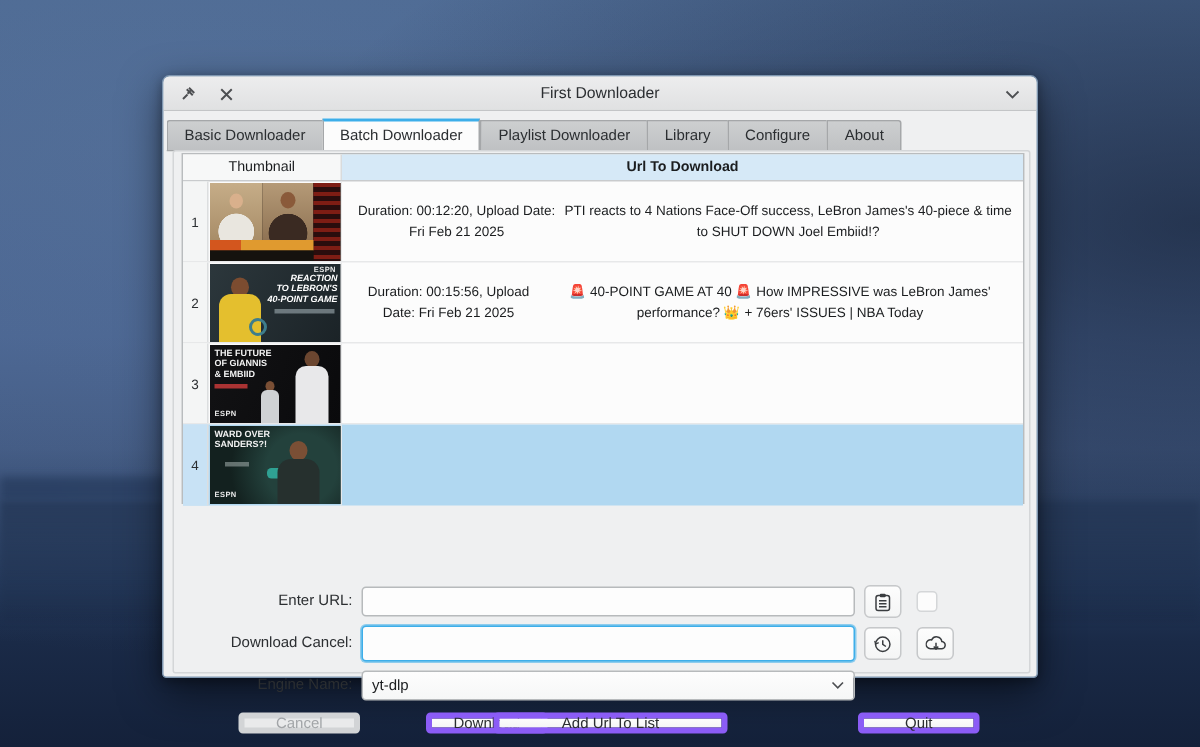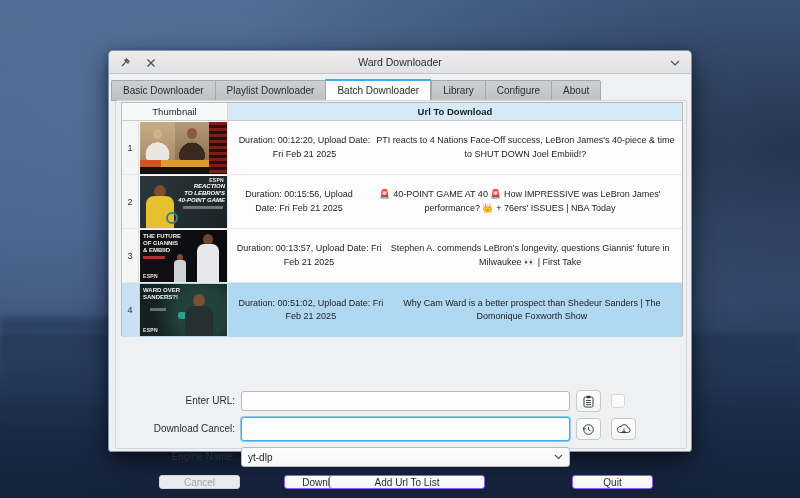--- a/index.html
+++ b/index.html
@@ -158,21 +158,21 @@
   .checkbox { position:absolute; width:14px; height:14px; background:#fcfcfc; border:1px solid #d4d6d8; border-radius:3px; }
   .select {
     position:absolute; left:125px; width:329px; height:20px;
     background:linear-gradient(#fdfdfd,#f6f7f7); border:1px solid #b7babc; border-radius:3px;
     font-size:10px; color:#1b1d1f; display:flex; align-items:center; padding:0 6px; justify-content:space-between;
   }
 
   
   .pbtn {
     position:absolute; top:374px; height:14px;
-    background:linear-gradient(#fdfdfd,#f4f5f5); border:1px solid #8b5cf6; border-radius:3px;
+    background:linear-gradient(#fdfdfd,#f4f5f5); border:4px solid #8b5cf6; border-radius:3px;
     font-size:10px; color:#2b2e31; display:flex; align-items:center; justify-content:center; gap:8px;
   }
   .pbtn.disabled { color:#a2a5a8; background:#e9eaeb; border-color:#d2d4d6; }
 
   svg { display:block; }
 </style>
 </head>
 <body>
 
 <div class="desktop">
@@ -190,34 +190,34 @@
                 <path d="M4.5 2.5 L8.5 6.5 M6 1.5 L9.5 5 M5 5.5 L7.8 2.7"></path>
               </g>
             </svg>
         </span>
         <span class="tb-btn">
           <svg width="10" height="10" viewBox="0 0 10 10">
               <path d="M1.5 1.5 L8.5 8.5 M8.5 1.5 L1.5 8.5" stroke="#4d4f52" stroke-width="1.3"></path>
             </svg>
         </span>
       </div>
-      <div class="tb-title">Ward Downloader</div>
+      <div class="tb-title">First Downloader</div>
       <div class="tb-right">
         <span class="tb-btn">
           <svg width="10" height="6" viewBox="0 0 10 6">
               <path d="M1 1 L5 5 L9 1" stroke="#4d4f52" stroke-width="1.2" fill="none"></path>
             </svg>
         </span>
       </div>
     </div>
 
     <div class="tabbar">
       <div class="tab">Basic Downloader</div>
+      <div class="tab active">Batch Downloader</div>
       <div class="tab">Playlist Downloader</div>
-      <div class="tab active">Batch Downloader</div>
       <div class="tab">Library</div>
       <div class="tab">Configure</div>
       <div class="tab">About</div>
     </div>
 
     <div class="pane">
 
       <div class="table">
         <div class="thead">
           <div class="th th-thumb">Thumbnail</div>
@@ -281,47 +281,39 @@
                   <div class="h"></div>
                   <div class="b"></div>
                 </div>
               <div class="fig2">
                   <div class="h"></div>
                   <div class="b"></div>
                 </div>
               <div class="espn">ESPN</div>
             </div>
           </div>
-          <div class="ucell">
-            <div>Duration: 00:13:57, Upload Date: Fri Feb 21 2025</div>
-            <div>Stephen A. commends LeBron's longevity, questions Giannis' future in Milwaukee 👀 | First Take</div>
-          </div>
         </div>
 
         <div class="trow selected">
           <div class="num">4</div>
           <div class="tcell">
             <div class="thumb t4">
               <div class="txt">
                 <span>WARD OVER</span><br>
                 <span>SANDERS?!</span>
               </div>
               <div class="sub"></div>
               <div class="pill"></div>
               <div class="fig">
                   <div class="h"></div>
                   <div class="b"></div>
                 </div>
               <div class="espn">ESPN</div>
             </div>
           </div>
-          <div class="ucell">
-            <div>Duration: 00:51:02, Upload Date: Fri Feb 21 2025</div>
-            <div>Why Cam Ward is a better prospect than Shedeur Sanders | The Domonique Foxworth Show</div>
-          </div>
         </div>
       </div>
 
       <div class="flabel" style="top:294px;">Enter URL:</div>
       <input class="tinput" style="top: 290px;" type="text" value="">
       <div class="iconbtn" style="left:460px; top:289px;">
         <svg width="11" height="13" viewBox="0 0 11 13">
           <rect x="1" y="2" width="9" height="10" rx="1.5" fill="none" stroke="#3a3d40" stroke-width="1"></rect>
           <rect x="3.5" y="0.8" width="4" height="2.4" rx="0.8" fill="#3a3d40"></rect>
           <path d="M3 5.5 h5 M3 7.5 h5 M3 9.5 h5" stroke="#3a3d40" stroke-width="0.9"></path>

